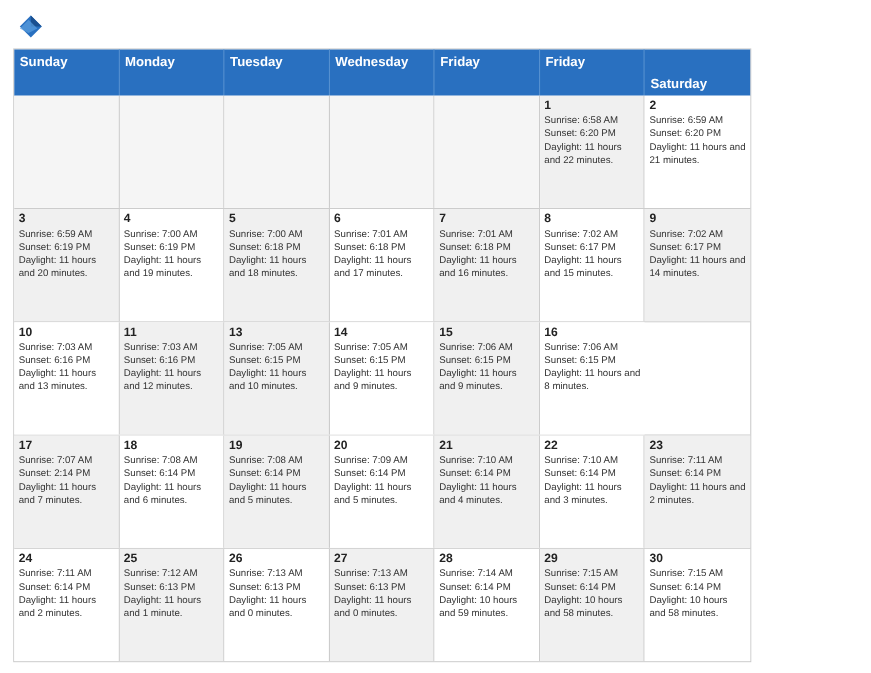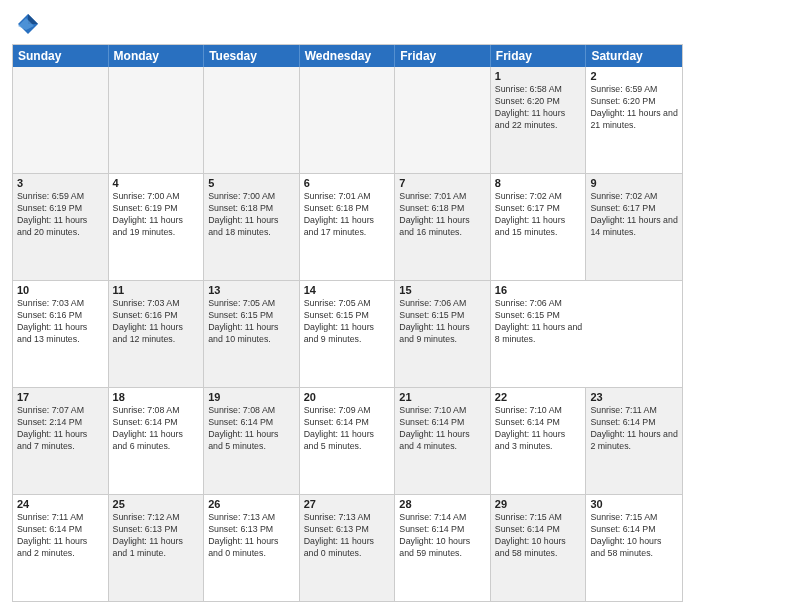--- a/index.html
+++ b/index.html
@@ -62,21 +62,21 @@
       grid-template-columns: repeat(7, 1fr);
       background: #2970c0;
     }
     .cal-header-cell {
       color: #fff;
       font-size: 12px;
       font-weight: bold;
       padding: 4px 5px;
       border-right: 1px solid #5590d0;
     }
-    .cal-header-cell:last-child { border-right: none; }
+    .cal-header-cell:last-child { border-right: none; margin-top: 20px; }
     .cal-body {
       flex: 1;
       display: flex;
       flex-direction: column;
     }
     .cal-row {
       display: grid;
       grid-template-columns: repeat(7, 1fr);
       flex: 1;
       border-bottom: 1px solid #ccc;

